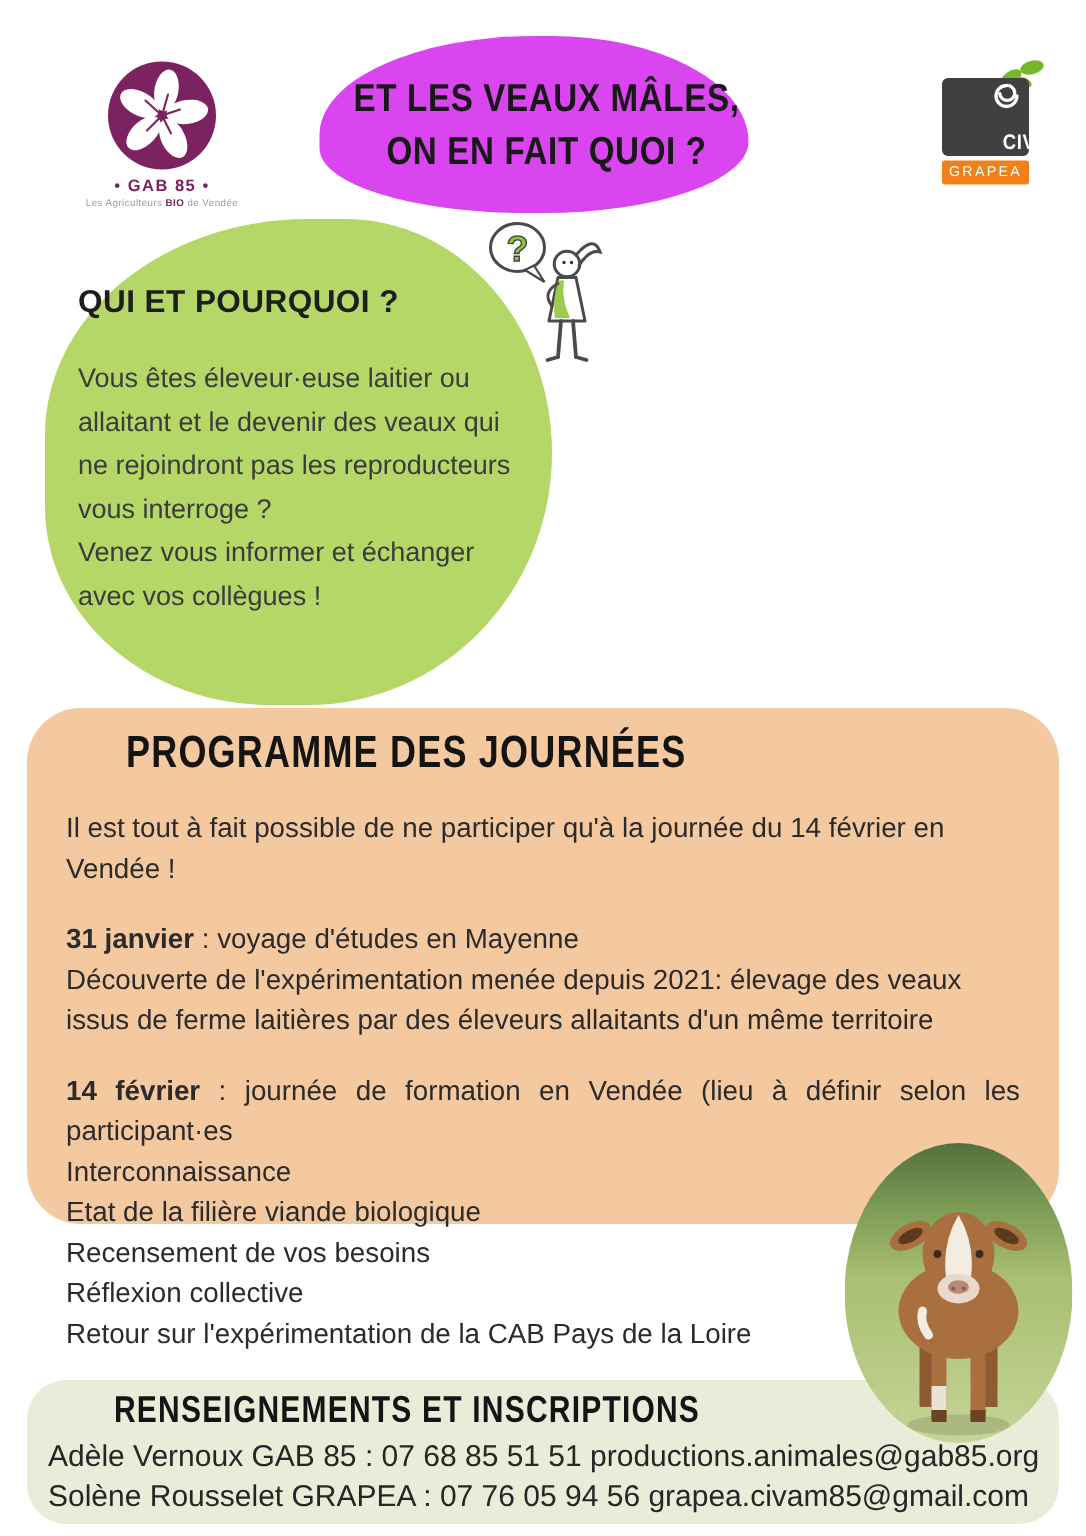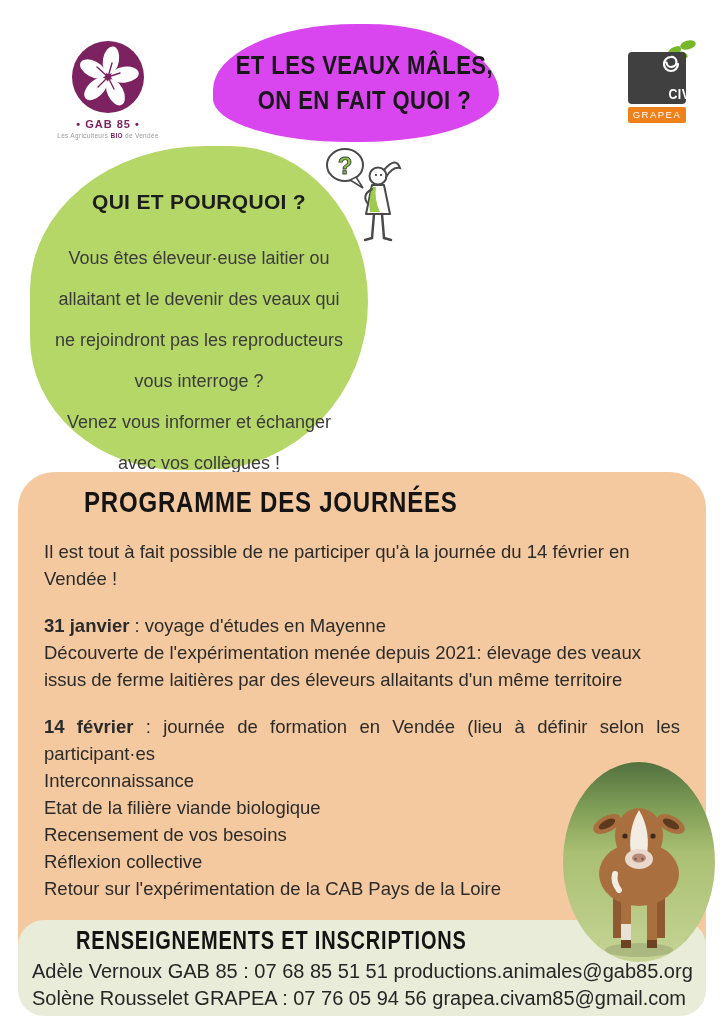--- a/index.html
+++ b/index.html
@@ -29,40 +29,40 @@
   .civam-spiral { position:absolute; top:2px; right:4px; }
   .civam-name { position:absolute; bottom:2px; width:100%; text-align:center; color:#ffffff;
     font-weight:bold; font-size:14px; letter-spacing:0.5px; transform:scaleX(0.88); }
   .civam-orange { width:58px; height:16px; margin-top:3px; background:#f08019; border-radius:2px;
     color:#ffffff; font-weight:normal; font-size:9.5px; letter-spacing:1.5px; text-align:center; line-height:16px; }
 
   
   .who-blob {
     position:absolute; left:30px; top:146px; width:338px; height:324px;
     background:#b5d768; border-radius:56% 44% 52% 48% / 48% 52% 56% 44%;
-    padding:44px 22px 0; text-align:center; z-index:1;
+    padding:44px 22px 0; z-index:1;
   }
   .blob-heading { font-size:21px; font-weight:bold; color:#1d1d1d; letter-spacing:0.3px; }
-  .who-blob p { margin-top:24px; font-size:18px; line-height:41px; color:#3b3b3b; }
+  .who-blob p { margin-top:24px; font-size:18px; line-height:29px; color:#3b3b3b; }
   .who-blob p + p { margin-top:0; }
 
   .when-blob {
     position:absolute; left:384px; top:150px; width:322px; height:306px;
     background:#fb8d47; border-radius:52% 48% 46% 54% / 50% 46% 58% 46%;
     padding:30px 26px 0; text-align:center; z-index:1;
   }
   .when-blob .intro { margin-top:26px; font-size:18px; color:#332018; }
   .when-item { margin-top:29px; font-size:18px; line-height:29px; color:#332018; }
   .when-item b { color:#241510; }
 
   .doodle { position:absolute; left:320px; top:144px; z-index:3; }
 
   
   .programme {
-    position:absolute; left:18px; top:472px; width:688px; height:544px;
+    position:absolute; left:18px; top:472px; width:688px; height:344px;
     background:#f4c9a0; border-radius:36px; padding:16px 26px 0; z-index:1;
     font-size:18.5px; line-height:27px; color:#2b2b2b;
   }
   .condensed { display:inline-block; transform:scaleX(0.8); transform-origin:0 50%;
     font-weight:bold; color:#141414; white-space:nowrap; letter-spacing:1px; }
   .prog-heading { padding-left:40px; font-size:30px; height:42px; }
   .p-intro { margin-top:8px; }
   .p-daytitle { margin-top:20px; }
   .p-justify { text-align:justify; }
   .day2-items div { }

